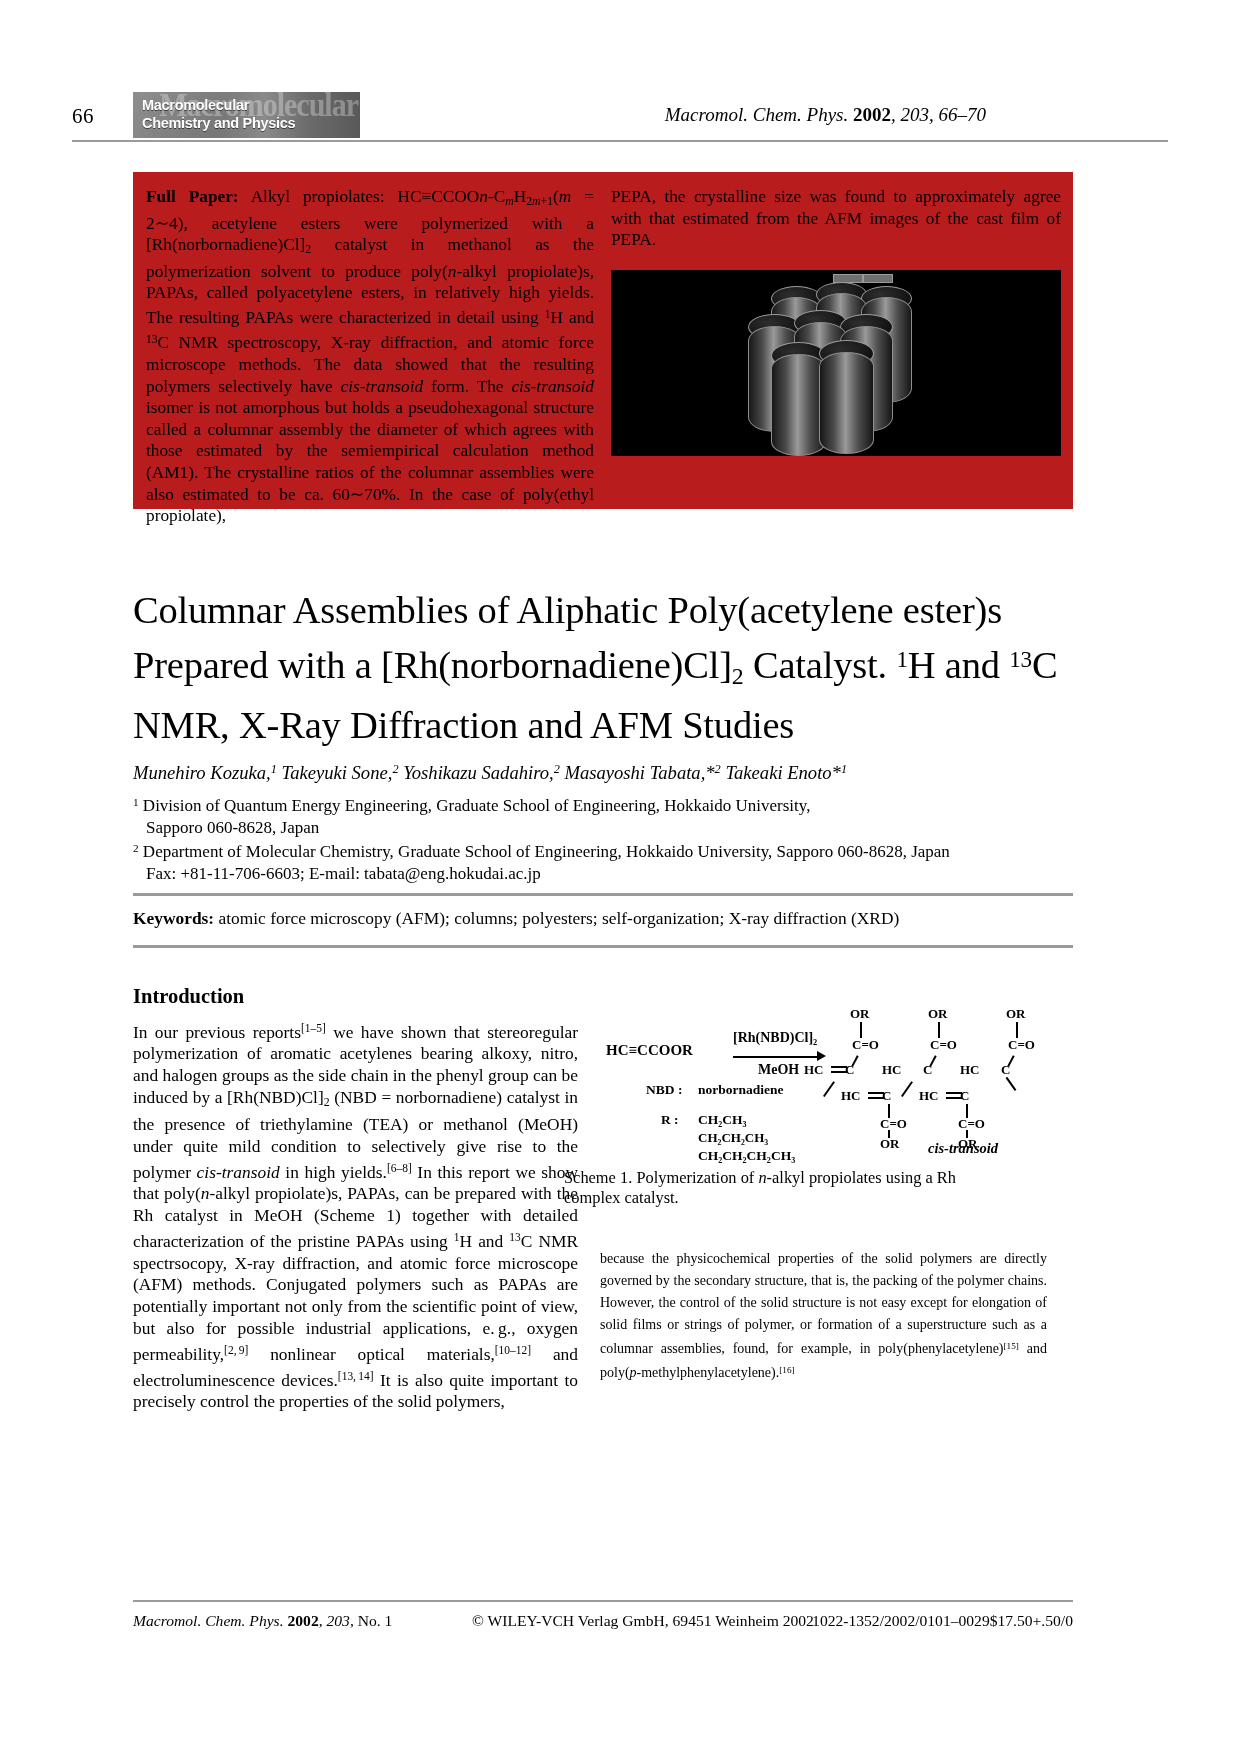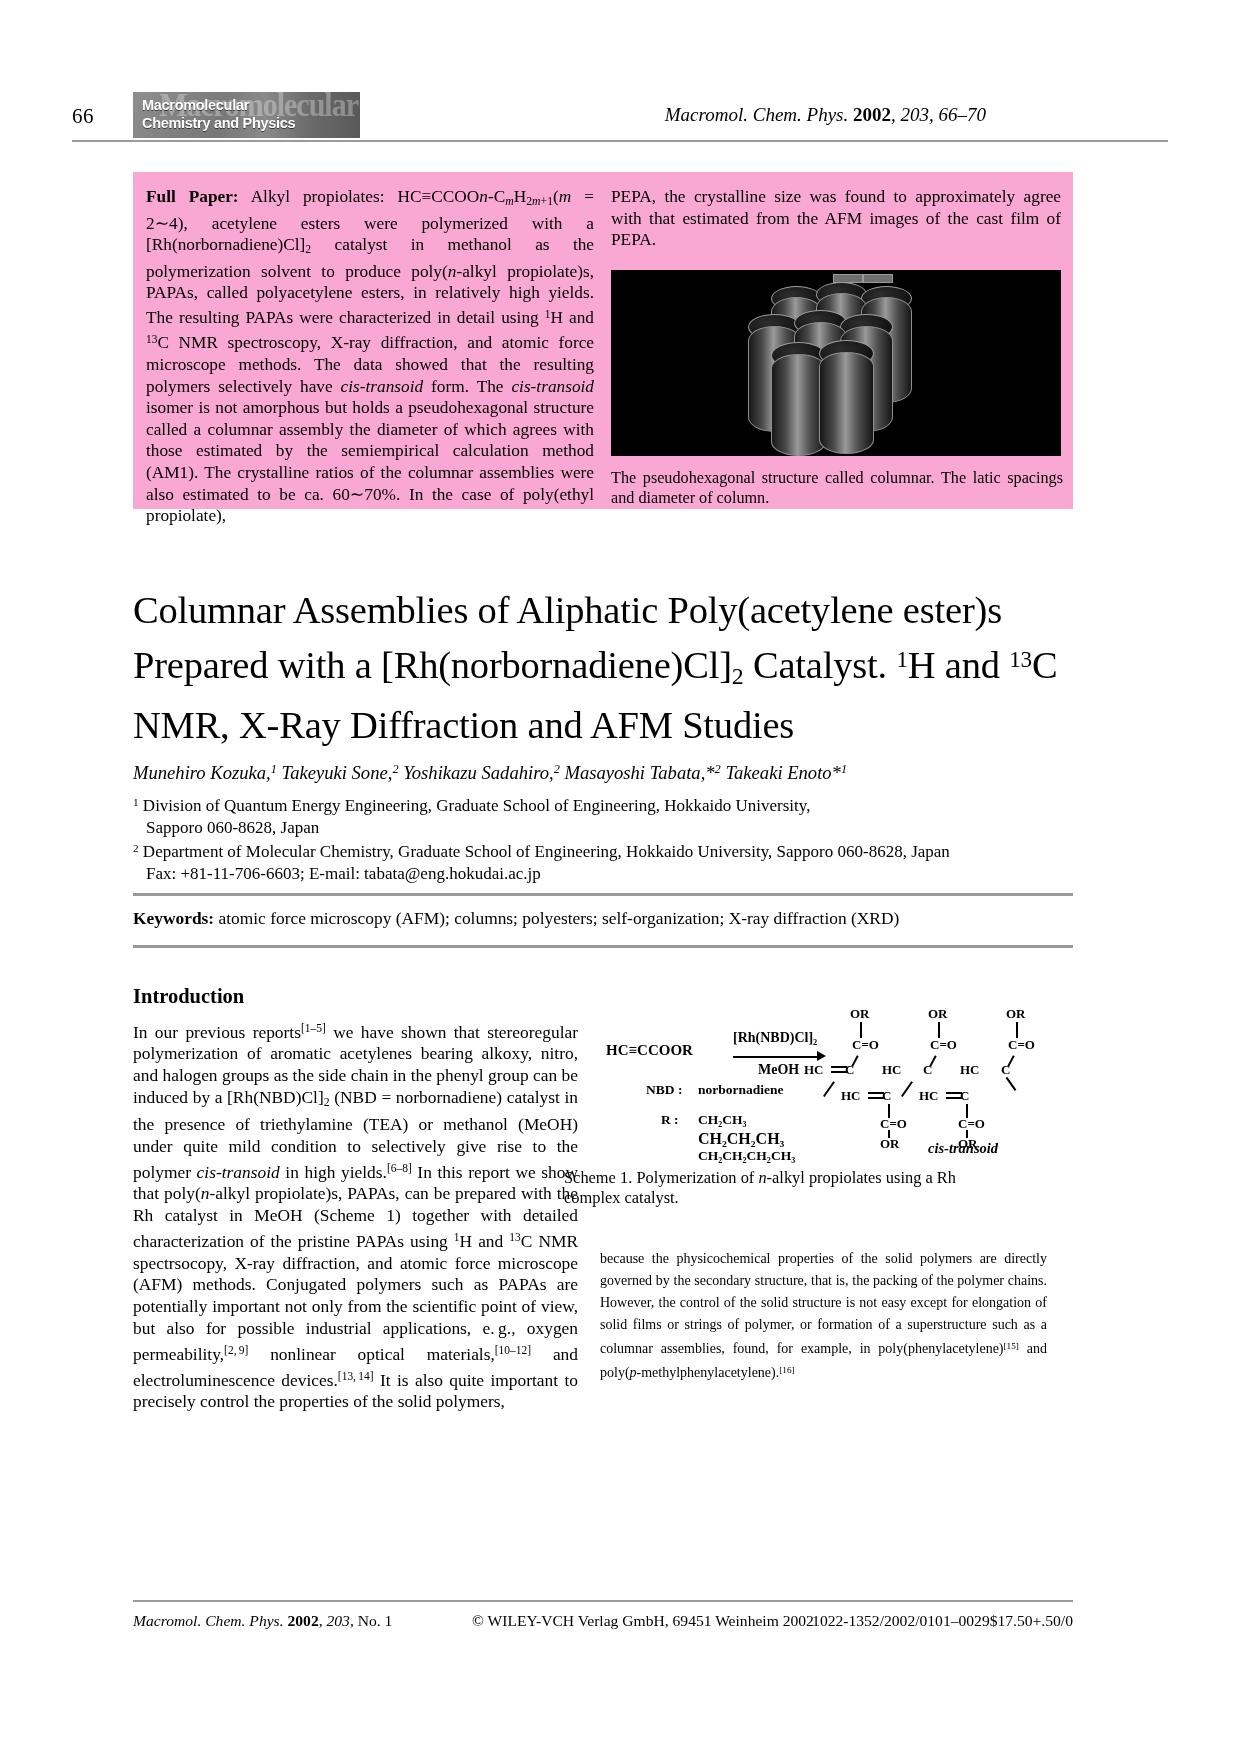--- a/index.html
+++ b/index.html
@@ -40,21 +40,21 @@
     position:absolute;right:72px;top:12px;
     font-size:19px;font-style:italic;white-space:nowrap;
   }
   .runhead-right b{font-style:normal;font-weight:700;}
   .runhead-right .it{font-style:italic;}
   .rule-head{position:absolute;left:72px;top:140px;width:1096px;height:2px;background:#9a9a9a;}
 
   
   .abs{
     position:absolute;left:133px;top:172px;width:940px;height:337px;
-    background:#f9a8d4;
+    background:#b91c1c;
   }
   .abs-l{
     position:absolute;left:13px;top:14px;width:448px;
     font-size:17.3px;line-height:21.6px;text-align:justify;
     text-justify:inter-word;hyphens:none;
   }
   .abs-r{
     position:absolute;left:478px;top:14px;width:450px;
     font-size:17.3px;line-height:21.6px;text-align:justify;
   }
@@ -192,21 +192,20 @@
 
       <div class="cap-e" style="left:160px;top:72px;width:53px;height:25px;"></div>
       <div class="cap-e" style="left:208px;top:70px;width:53px;height:25px;"></div>
       <div class="cyl" style="left:160px;top:84px;width:53px;height:100px;"></div>
       <div class="cyl" style="left:208px;top:82px;width:53px;height:100px;"></div>
 
       <div style="position:absolute;left:222px;top:4px;width:28px;height:7px;background:#6f6f6f;border:1px solid #9a9a9a;"></div>
       <div style="position:absolute;left:252px;top:4px;width:28px;height:7px;background:#6f6f6f;border:1px solid #9a9a9a;"></div>
     </div>
 
-    <div class="cap">The pseudohexagonal structure called columnar. The latic spacings and diameter of column.</div>
   </div>
 
   <h1 class="title">Columnar Assemblies of Aliphatic Poly(acetylene ester)s Prepared with a [Rh(norbornadiene)Cl]<sub>2</sub> Catalyst. <sup>1</sup>H and <sup>13</sup>C NMR, X-Ray Diffraction and AFM Studies</h1>
 
   <div class="authors">Munehiro Kozuka,<sup>1</sup> Takeyuki Sone,<sup>2</sup> Yoshikazu Sadahiro,<sup>2</sup> Masayoshi Tabata,*<sup>2</sup> Takeaki Enoto*<sup>1</sup></div>
 
   <div class="affil">
     <span class="ln"><sup>1</sup> <span>Division of Quantum Energy Engineering, Graduate School of Engineering, Hokkaido University,</span></span>
     <span class="ind">Sapporo 060-8628, Japan</span>
     <span class="ln"><sup>2</sup> <span>Department of Molecular Chemistry, Graduate School of Engineering, Hokkaido University, Sapporo 060-8628, Japan</span></span>
@@ -231,21 +230,21 @@
     <div class="ln" style="left:135px;top:56px;width:88px;height:1.6px;"></div>
     <div style="position:absolute;left:219px;top:51px;width:0;height:0;border-left:9px solid #000;border-top:5px solid transparent;border-bottom:5px solid transparent;"></div>
     <span class="t bold" style="left:135px;top:30px;font-size:14px;">[Rh(NBD)Cl]₂</span>
     <span class="t bold" style="left:160px;top:62px;font-size:14px;">MeOH</span>
 
     <span class="t bold" style="left:48px;top:82px;font-size:13.5px;">NBD :</span>
     <span class="t bold" style="left:100px;top:82px;font-size:13.5px;">norbornadiene</span>
 
     <span class="t bold" style="left:63px;top:112px;font-size:13.5px;">R :</span>
     <span class="t bold" style="left:100px;top:112px;font-size:13.5px;">CH₂CH₃</span>
-    <span class="t bold" style="left:100px;top:130px;font-size:16px;">CH₂CH₂CH₃</span>
+    <span class="t bold" style="left:100px;top:130px;font-size:13px;">CH₂CH₂CH₃</span>
     <span class="t bold" style="left:100px;top:148px;font-size:13.5px;">CH₂CH₂CH₂CH₃</span>
 
     <span class="t bold" style="left:252px;top:6px;font-size:13px;">OR</span>
     <div class="ln" style="left:262px;top:22px;width:1.6px;height:16px;"></div>
     <span class="t bold" style="left:254px;top:37px;font-size:13px;">C=O</span>
     <div class="ln" style="left:256px;top:55px;width:1.6px;height:12px;transform:rotate(28deg);"></div>
     <span class="t bold" style="left:206px;top:62px;font-size:13px;">HC</span>
     <div class="ln" style="left:233px;top:66px;width:16px;height:1.5px;"></div>
     <div class="ln" style="left:233px;top:71px;width:16px;height:1.5px;"></div>
     <span class="t bold" style="left:247px;top:62px;font-size:13px;">C</span>

